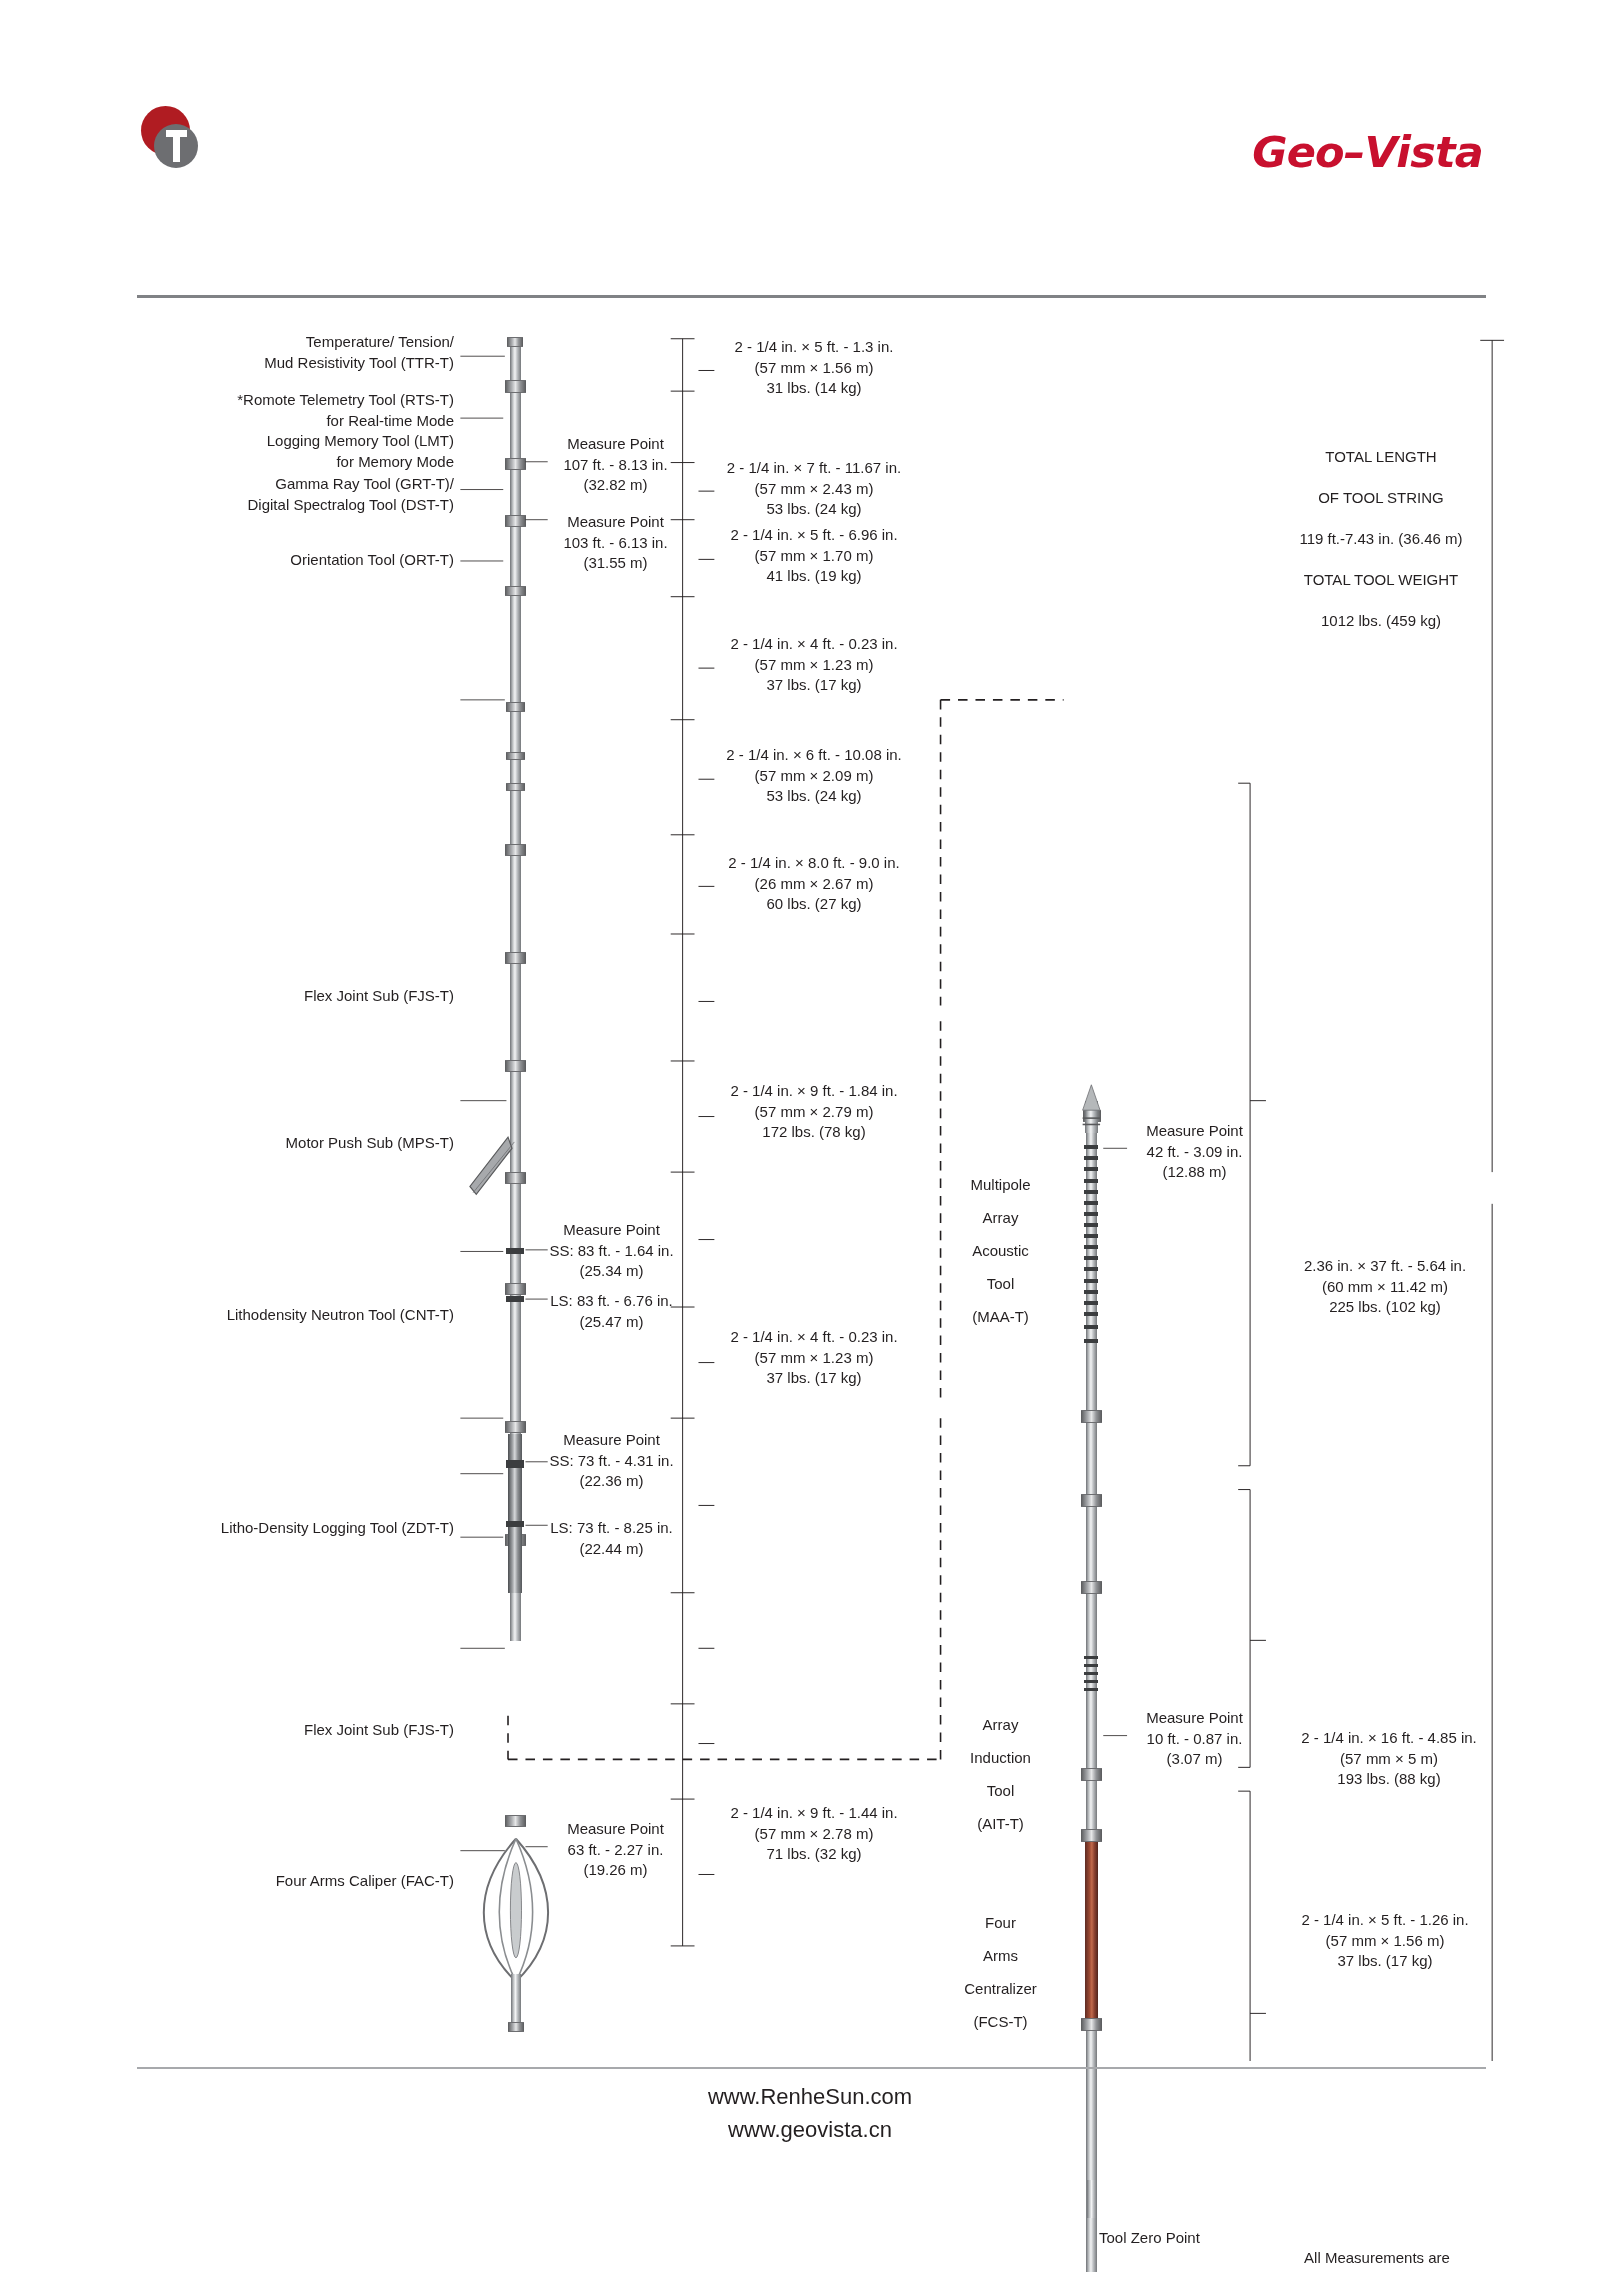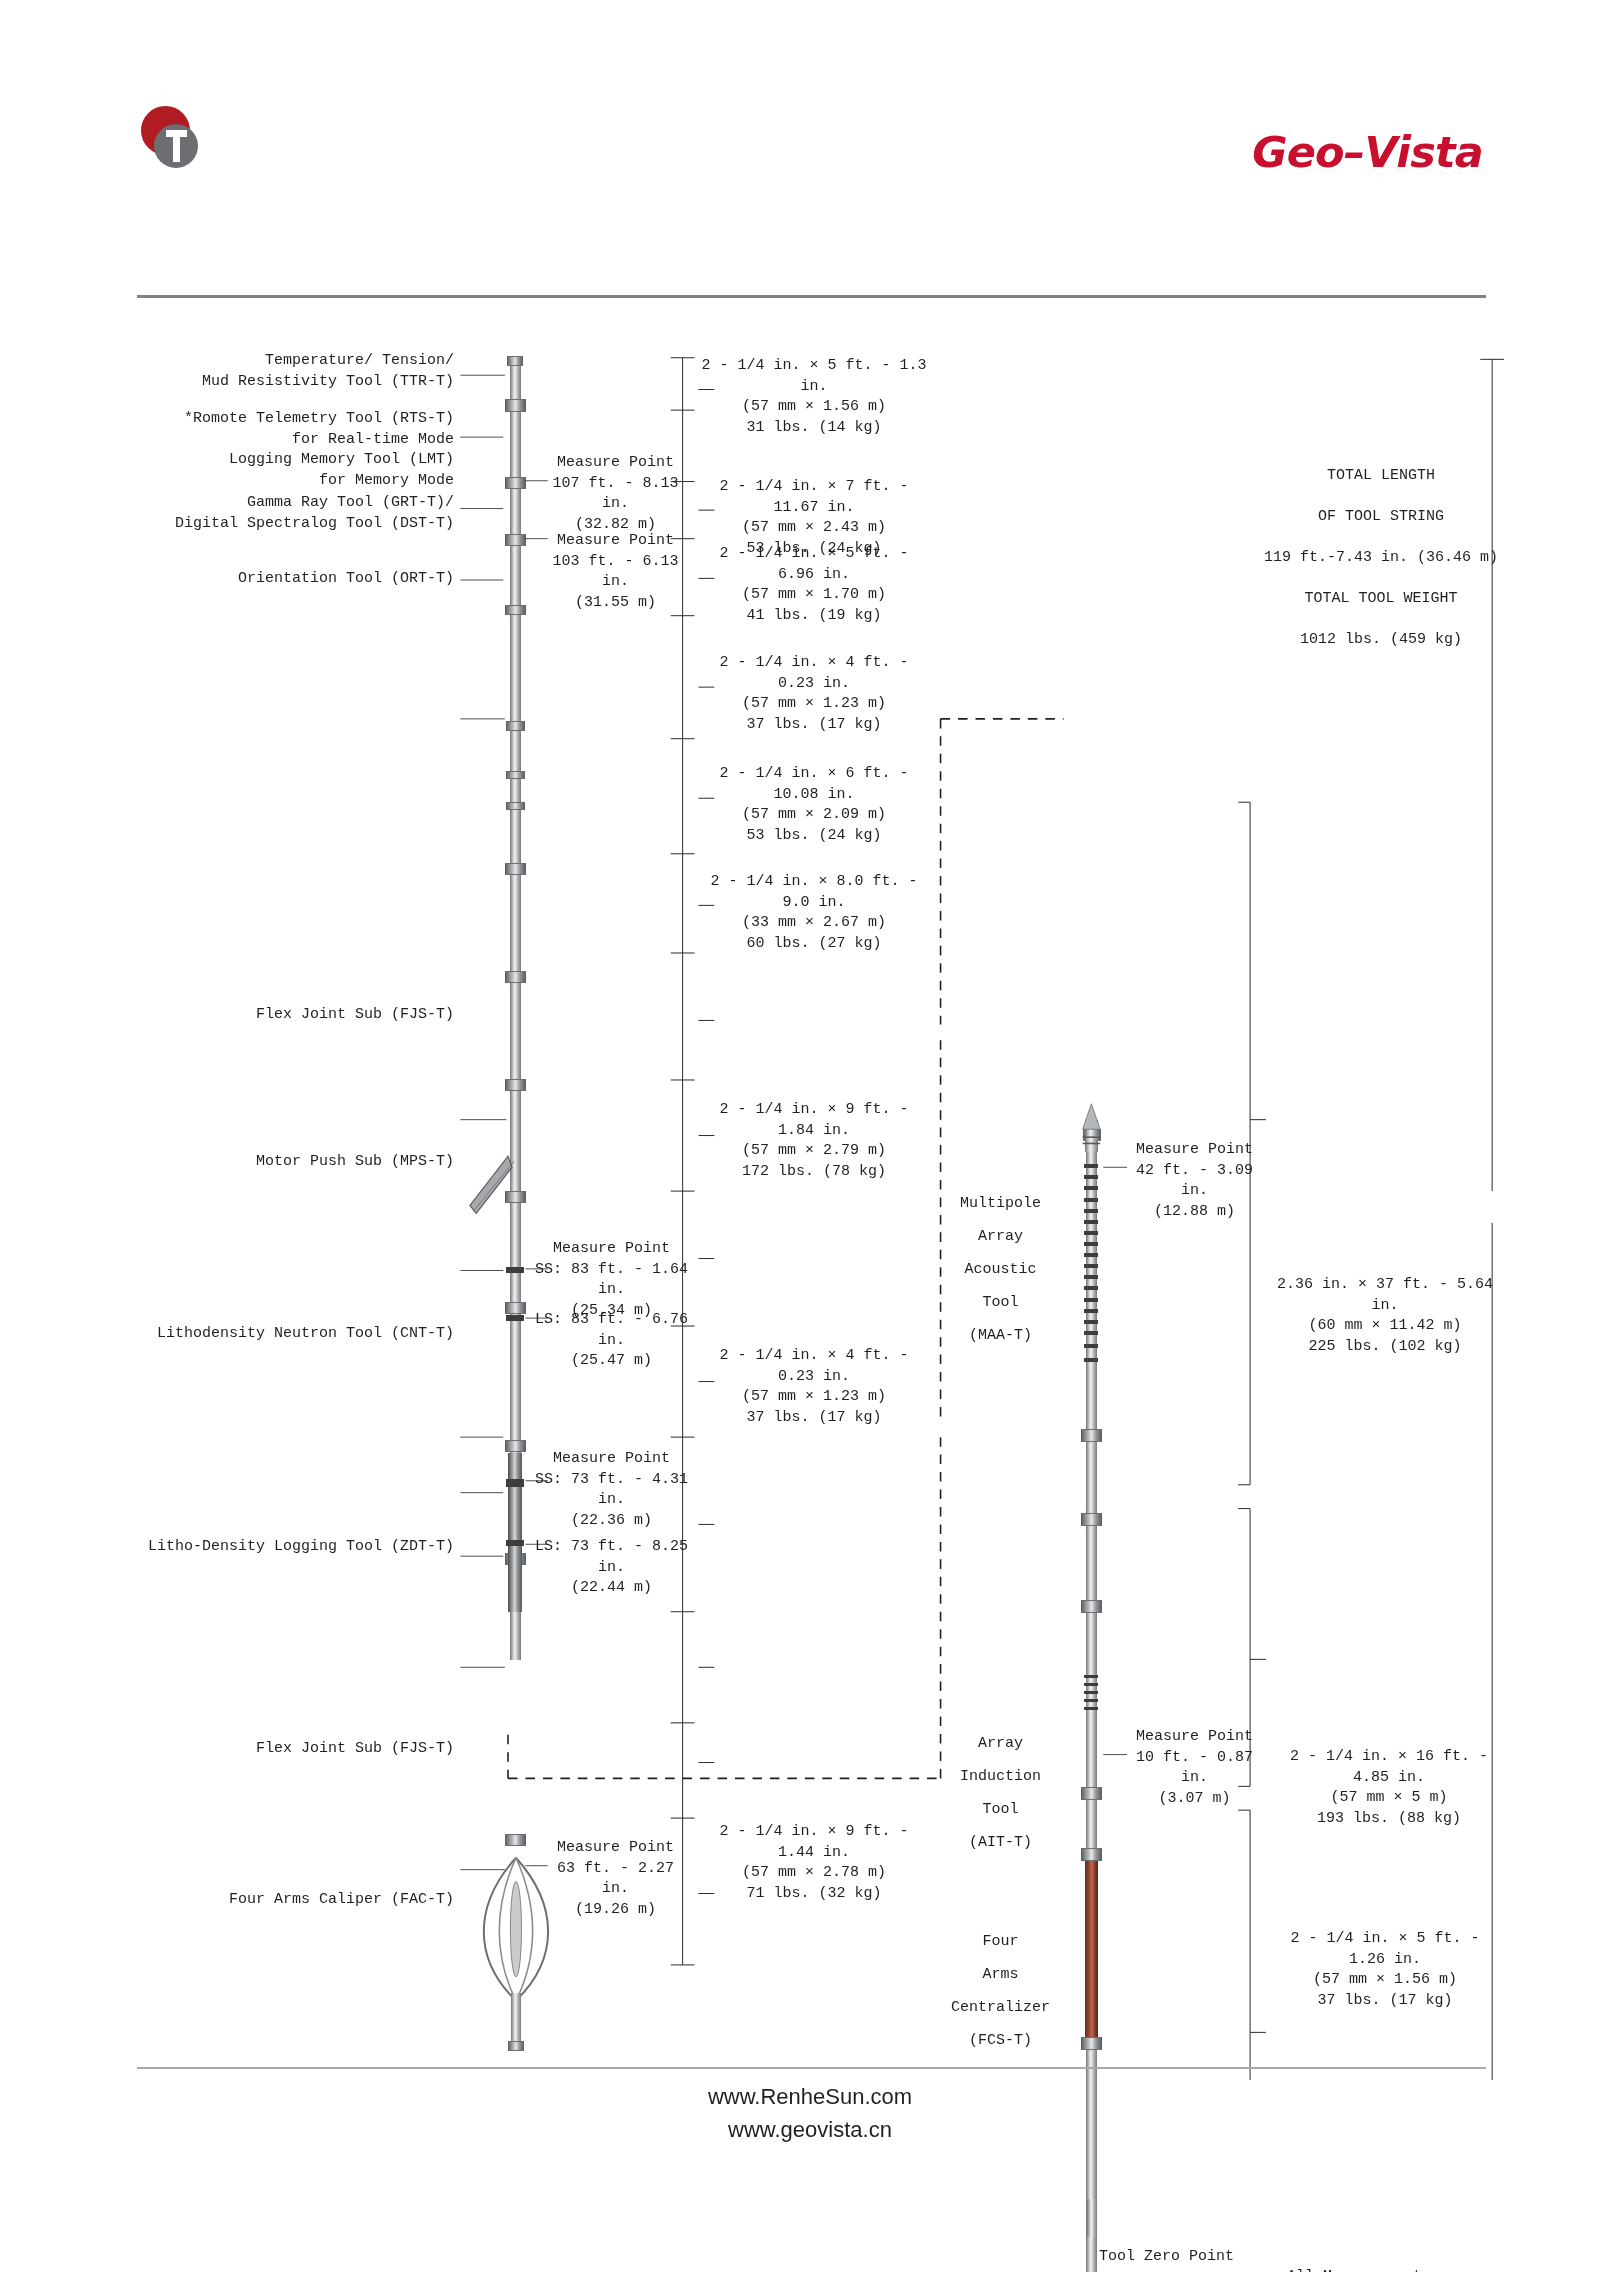--- a/index.html
+++ b/index.html
@@ -103,24 +103,23 @@
     text-align: center;
     font-size: 22px;
     line-height: 33px;
     color: #231f20;
   }
 
   
   .canvas {
     position: absolute;
     left: 0;
-    top: 326px;
+    top: 307px;
     width: 1620px;
     height: 1754px;
-    font-family: Liberation Mono, monospace;
   }
 
   .lbl {
     position: absolute;
     font-size: 15px;
     line-height: 20.6px;
     color: #231f20;
     white-space: pre-line;
   }
   .lbl.r { text-align: right; }
@@ -418,21 +417,21 @@
   <div class="lbl c" style="left:699px; top:218px;  width:230px;">2 - 1/4 in. × 5 ft. - 6.96 in.
 (57 mm × 1.70 m)
 41 lbs. (19 kg)</div>
   <div class="lbl c" style="left:699px; top:327px;  width:230px;">2 - 1/4 in. × 4 ft. - 0.23 in.
 (57 mm × 1.23 m)
 37 lbs. (17 kg)</div>
   <div class="lbl c" style="left:699px; top:438px;  width:230px;">2 - 1/4 in. × 6 ft. - 10.08 in.
 (57 mm × 2.09 m)
 53 lbs. (24 kg)</div>
   <div class="lbl c" style="left:699px; top:546px;  width:230px;">2 - 1/4 in. × 8.0 ft. - 9.0 in.
-(33 mm × 2.67 m)
+(26 mm × 2.67 m)
 60 lbs. (27 kg)</div>
   <div class="lbl c" style="left:699px; top:774px;  width:230px;">2 - 1/4 in. × 9 ft. - 1.84 in.
 (57 mm × 2.79 m)
 172 lbs. (78 kg)</div>
   <div class="lbl c" style="left:699px; top:1020px; width:230px;">2 - 1/4 in. × 4 ft. - 0.23 in.
 (57 mm × 1.23 m)
 37 lbs. (17 kg)</div>
   <div class="lbl c" style="left:699px; top:1496px; width:230px;">2 - 1/4 in. × 9 ft. - 1.44 in.
 (57 mm × 2.78 m)
 71 lbs. (32 kg)</div>

